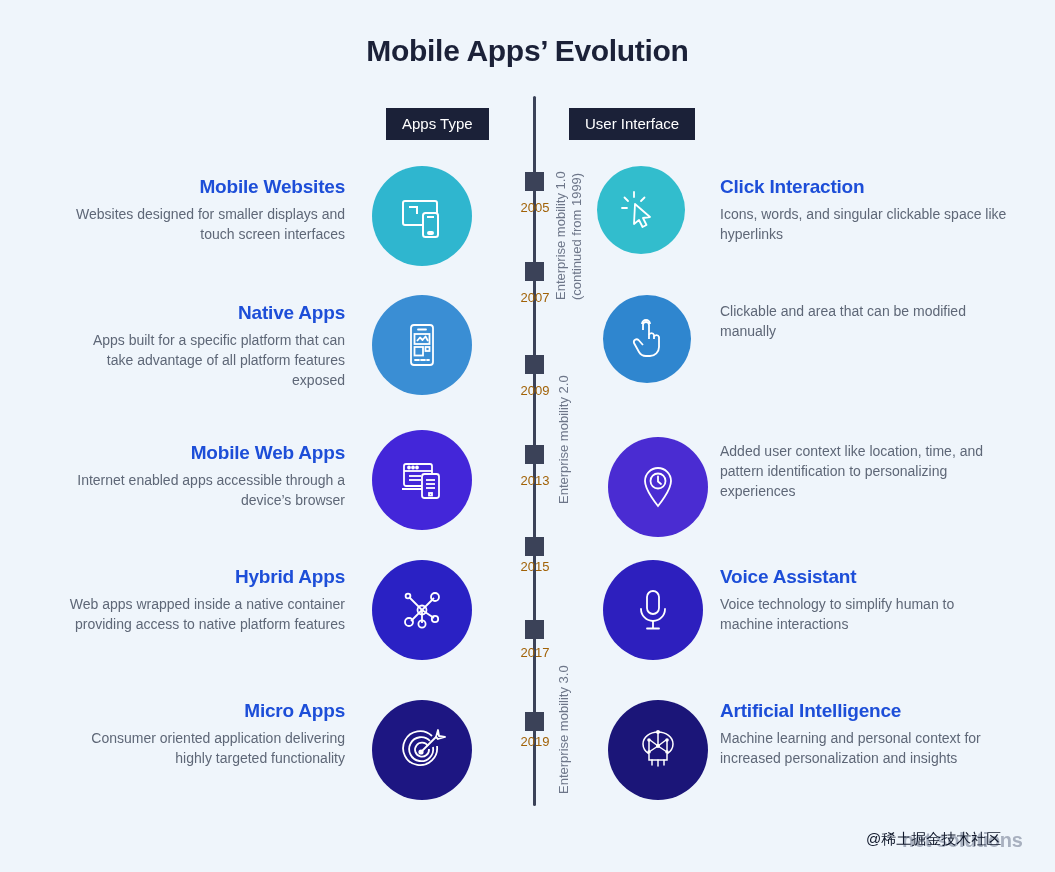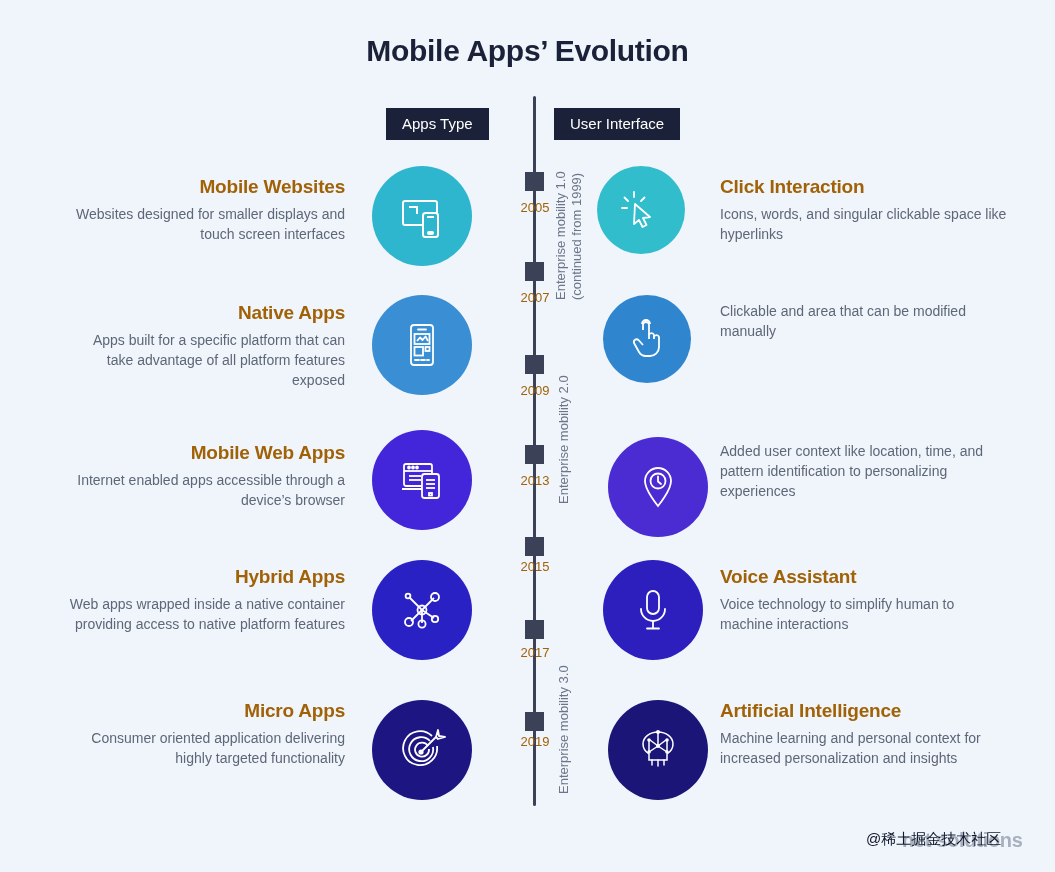--- a/index.html
+++ b/index.html
@@ -21,21 +21,21 @@
   }
 
   .badge {
     position:absolute; top:108px;
     background:#1b2138; color:#ffffff;
     font-size:15px; font-weight:normal;
     padding:7px 16px 8px 16px;
     white-space:nowrap;
   }
   .badge-apps { left:386px; }
-  .badge-ui   { left:554px;text-align:center; }
+  .badge-ui   { left:569px;text-align:center; }
 
   
   .axis {
     position:absolute; left:533px; top:96px;
     width:3px; height:710px; background:#3b4258;
     border-radius:2px;
   }
   .tick {
     position:absolute; left:525px;
     width:19px; height:19px; background:#3b4258;
@@ -59,21 +59,21 @@
 
   .txt-left {
     position:absolute; right:710px; width:280px;
     text-align:right;
   }
   .txt-right {
     position:absolute; left:720px; width:290px;
     text-align:left;
   }
   .item-title {
-    font-size:19px; font-weight:bold; color:#a16207;
+    font-size:19px; font-weight:bold; color:#1d4ed8;
     letter-spacing:-0.2px; margin-bottom:6px; line-height:1.2;
   }
   .item-desc {
     font-size:14px; color:#5e6777; line-height:1.42;
   }
 
   .circle {
     position:absolute;
     border-radius:50%;
     display:flex; align-items:center; justify-content:center;

